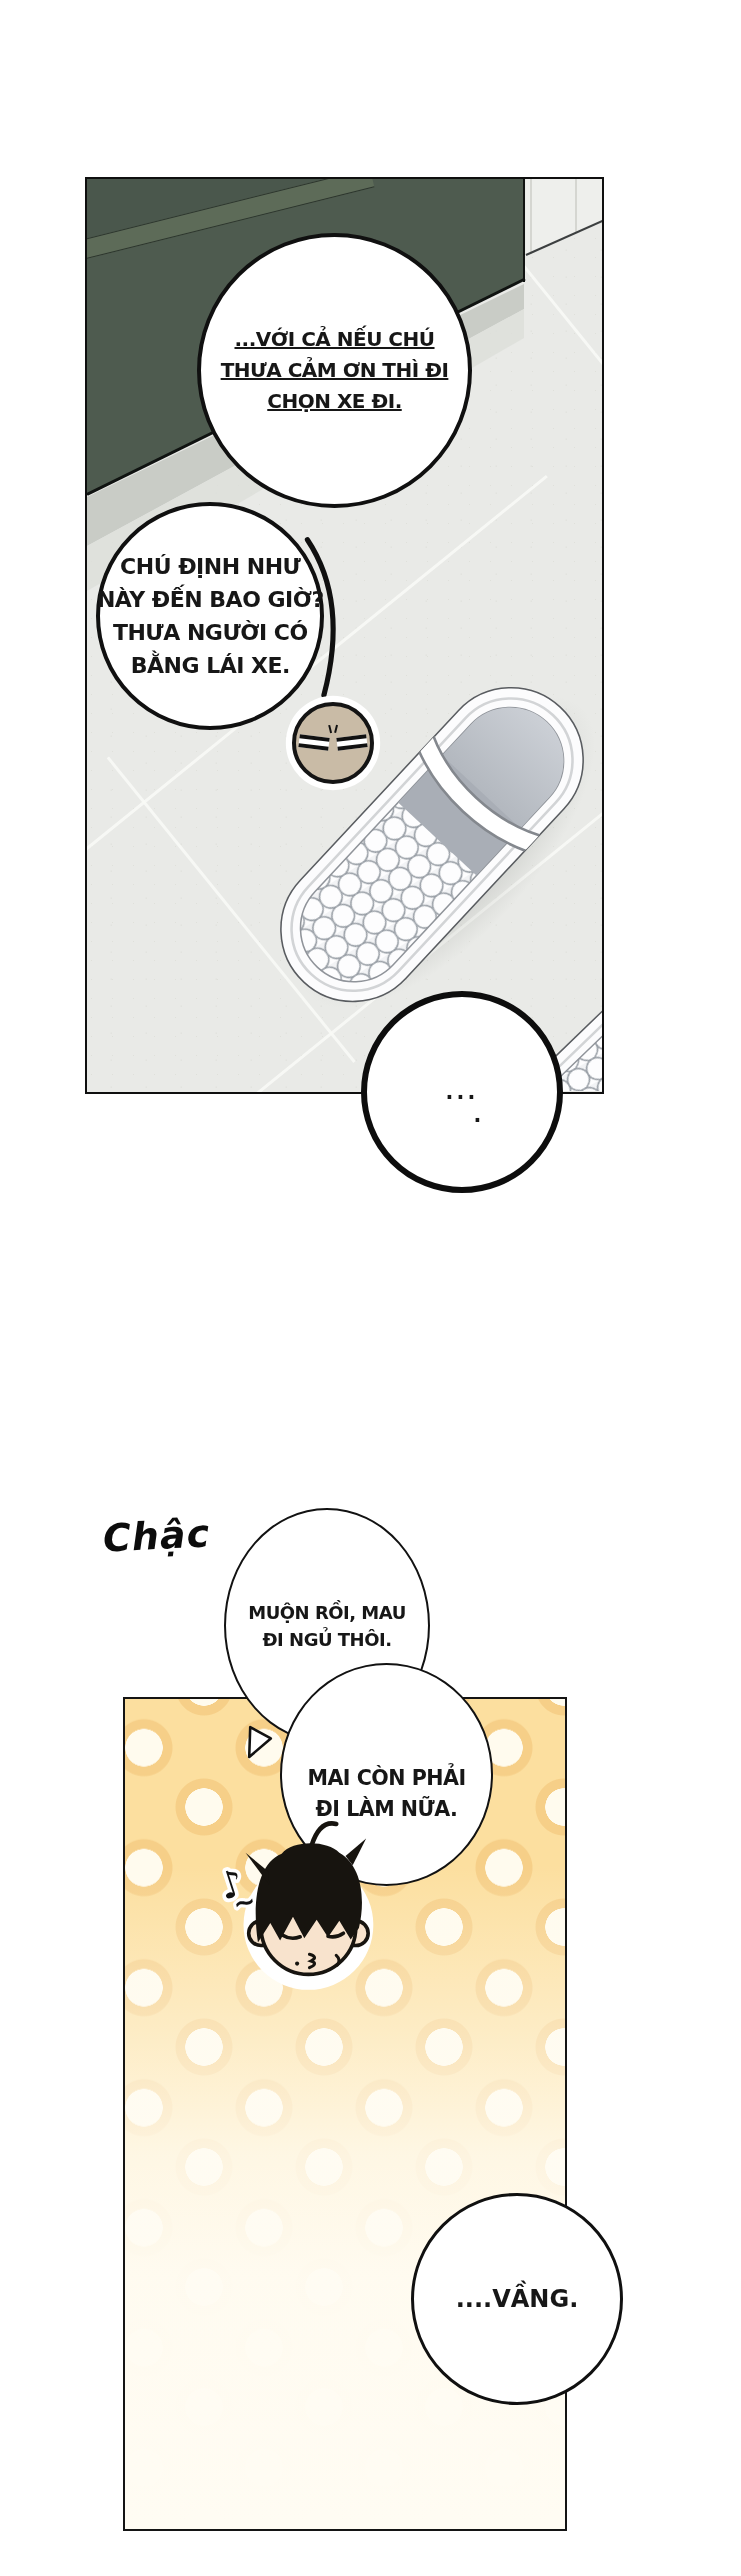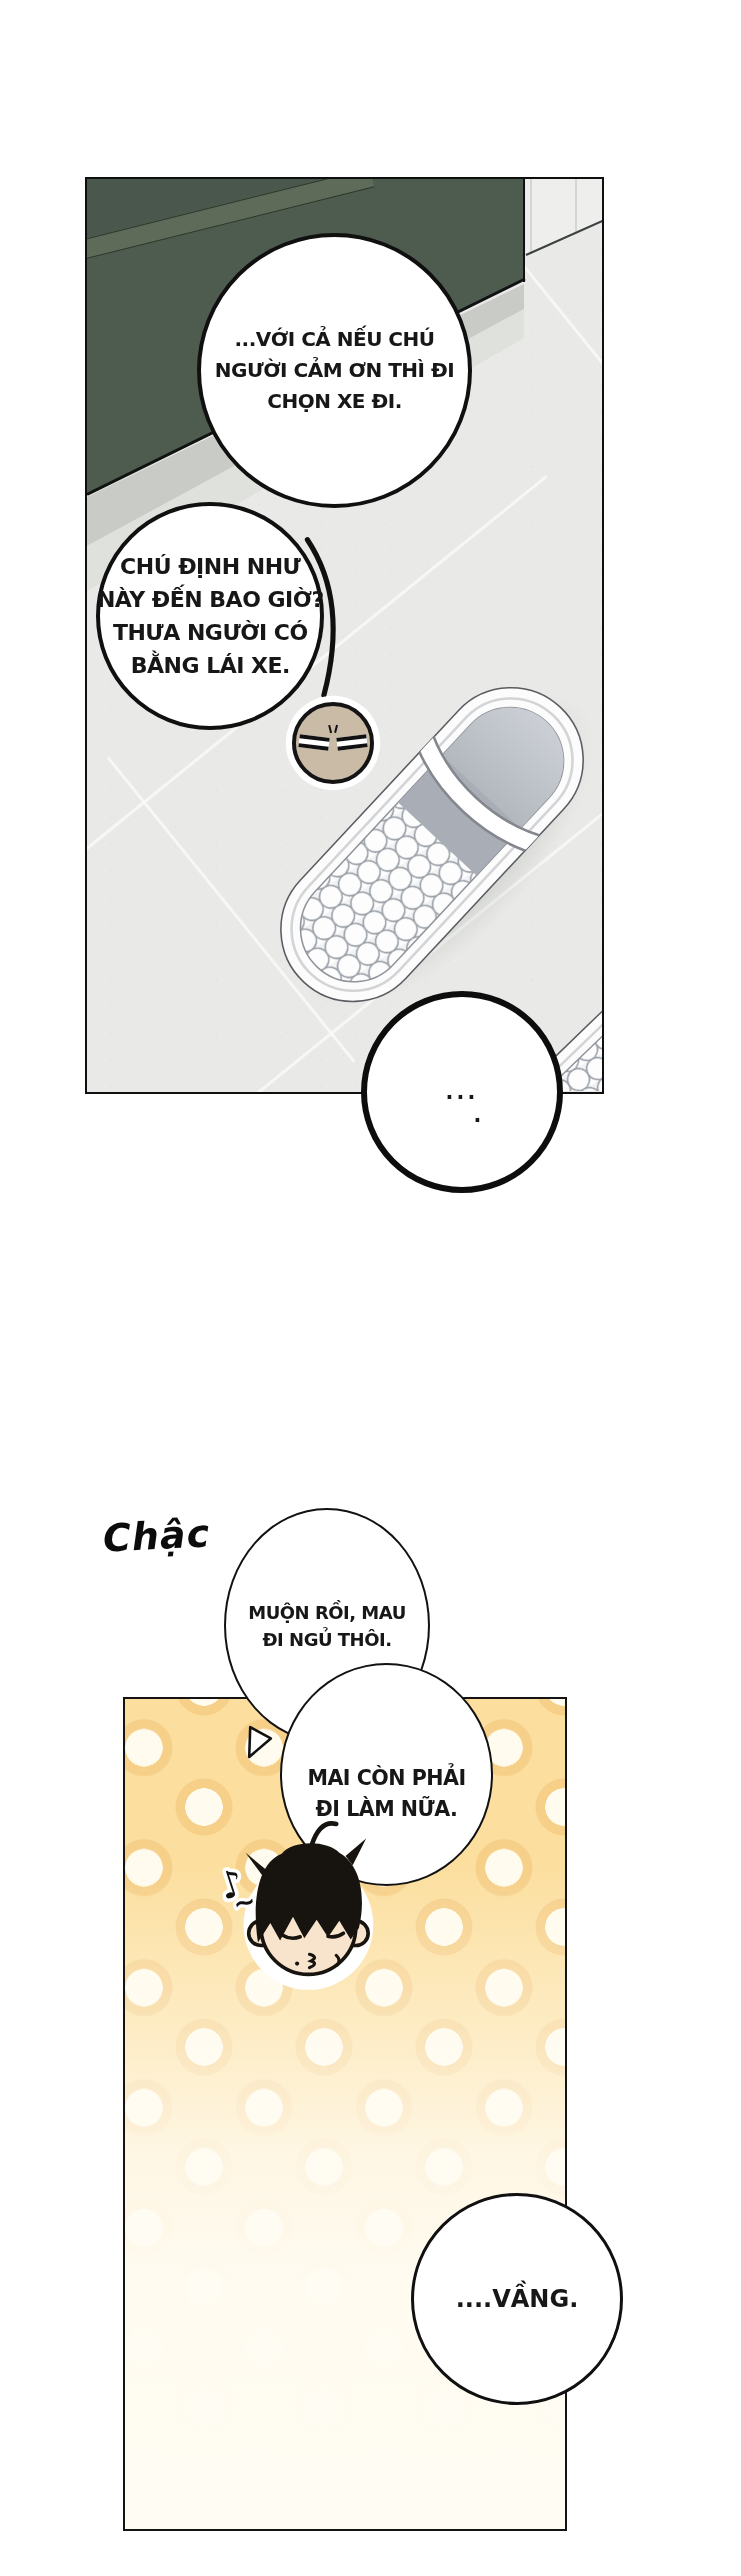--- a/index.html
+++ b/index.html
@@ -45,21 +45,21 @@
   .slippers-svg{position:absolute;inset:0;z-index:5;}
   .tail-svg{position:absolute;inset:0;z-index:6;}
 
   
   .bubble{position:absolute;background:#ffffff;border-radius:50%;box-sizing:border-box;
           display:flex;flex-direction:column;align-items:center;justify-content:center;
           text-align:center;font-weight:700;color:#171717;}
   .bubble .ln{white-space:nowrap;}
 
   .b-car{left:110px;top:54px;width:275px;height:275px;border:4.6px solid #101010;z-index:7;
-         font-size:20px;line-height:1.55;letter-spacing:-0.5px;}
+         font-size:20px;line-height:1.55;letter-spacing:-0.5px;text-decoration:underline;}
   .b-license{left:9.3px;top:323px;width:228px;height:228px;border:4.6px solid #101010;z-index:8;
          font-size:22px;line-height:1.5;letter-spacing:-0.5px;}
 
   .head-annoyed{position:absolute;left:205px;top:523px;width:82px;height:82px;z-index:9;
      background:#c9bba6;border:4.1px solid #141414;border-radius:50%;box-shadow:0 0 0 6.2px #ffffff;
      box-sizing:border-box;}
   .eye-row{position:absolute;left:0;right:0;top:30px;display:flex;justify-content:center;gap:8.2px;}
   .eye{width:30px;height:13.4px;background:#ffffff;border-top:4.6px solid #111;border-bottom:4.6px solid #111;box-sizing:border-box;}
   .eye.l{transform:rotate(7deg);}
   .eye.r{transform:rotate(-7deg);}
@@ -170,21 +170,21 @@
       <use href="#slipper-shape" transform="translate(670,1292) rotate(-47)"></use>
       <use href="#slipper-shape" transform="translate(1150,1660) rotate(-44) scale(0.97)"></use>
     </svg>
 
     <svg class="tail-svg" width="516" height="912" viewBox="0 0 1002 1770">
       <path d="M 428,700 Q 508,820 460,1002" fill="none" stroke="#101010" stroke-width="10" stroke-linecap="round"></path>
     </svg>
 
     <div class="bubble b-car">
       <div class="ln">...VỚI CẢ NẾU CHÚ</div>
-      <div class="ln">NGƯỜI CẢM ƠN THÌ ĐI</div>
+      <div class="ln">THƯA CẢM ƠN THÌ ĐI</div>
       <div class="ln">CHỌN XE ĐI.</div>
     </div>
     <div class="bubble b-license">
       <div class="ln">CHÚ ĐỊNH NHƯ</div>
       <div class="ln">NÀY ĐẾN BAO GIỜ?</div>
       <div class="ln">THƯA NGƯỜI CÓ</div>
       <div class="ln">BẰNG LÁI XE.</div>
     </div>
 
     <div class="head-annoyed">

